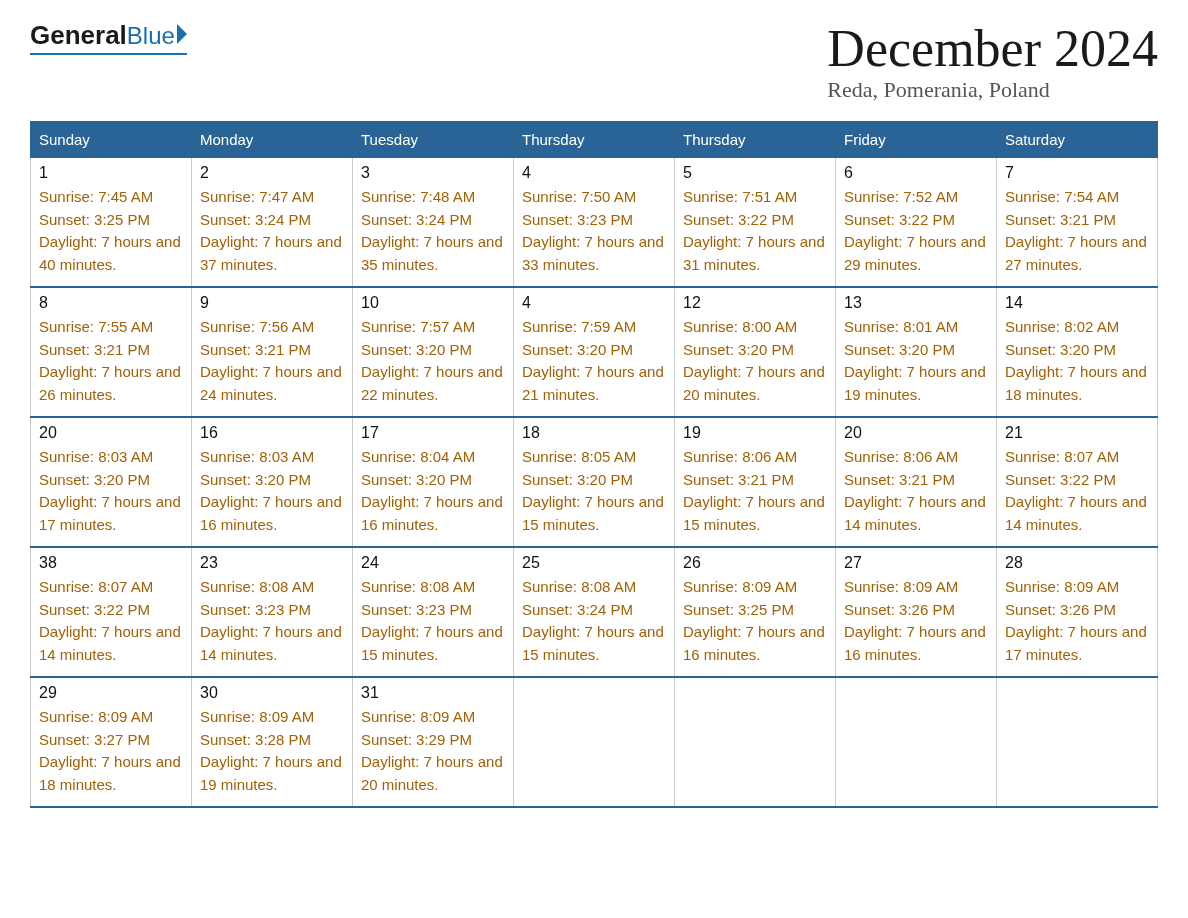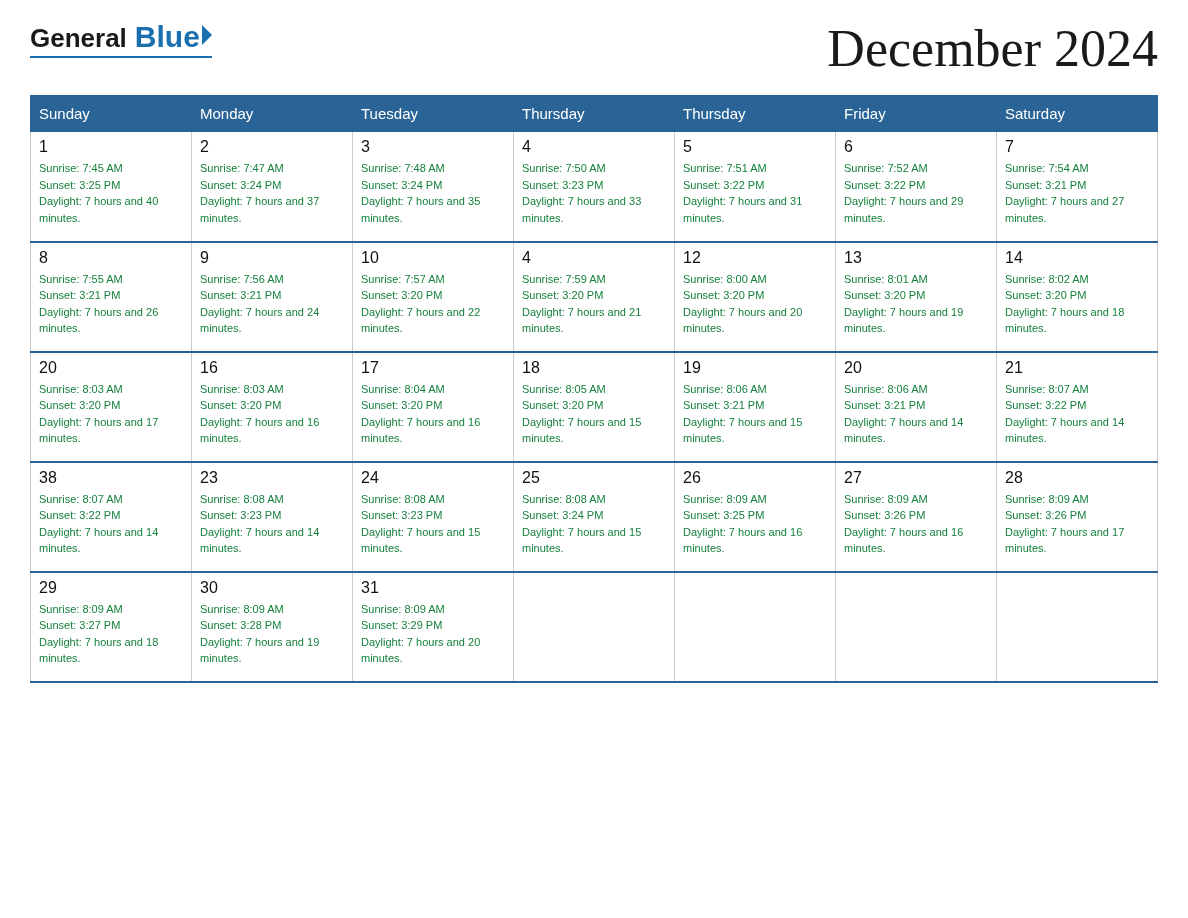--- a/index.html
+++ b/index.html
@@ -16,36 +16,35 @@
       align-items: flex-start;
       margin-bottom: 18px;
     }
     .logo {
       display: flex;
       flex-direction: column;
       align-items: flex-start;
     }
     .logo-text {
       display: flex;
-      align-items: flex-end;
-      gap: 8px;
+      gap: 0;
     }
     .logo-general {
       font-size: 26px;
       font-weight: bold;
       color: #1a1a1a;
       font-family: Arial, sans-serif;
     }
     .logo-blue-part {
       display: flex;
       align-items: center;
     }
     .logo-blue-text {
-      font-size: 30px;
-      font-weight: bold;
+      font-size: 24px;
+      font-weight: normal;
       color: #1a6faf;
       font-family: Arial, sans-serif;
     }
     .logo-arrow {
       width: 0;
       height: 0;
       border-left: 10px solid #1a6faf;
       border-top: 10px solid transparent;
       border-bottom: 10px solid transparent;
       margin-left: 2px;
@@ -105,22 +104,22 @@
       border-left: 1px solid #ccc;
     }
     .day-number {
       font-size: 16px;
       font-weight: normal;
       color: #111;
       margin-bottom: 4px;
       display: block;
     }
     .day-info {
-      font-size: 11px;
-      color: #15803d;
+      font-size: 15px;
+      color: #a16207;
       line-height: 1.5;
     }
     .empty-cell {
       background: #fff;
     }
   </style>
 </head>
 <body>
 
 <div class="header-area">
@@ -129,20 +128,21 @@
       <span class="logo-general">General</span>
       <div class="logo-blue-part">
         <span class="logo-blue-text">Blue</span>
         <div class="logo-arrow"></div>
       </div>
     </div>
     <div class="logo-underline"></div>
   </div>
   <div class="title-area">
     <div class="month-title">December 2024</div>
+    <div class="location-title">Reda, Pomerania, Poland</div>
   </div>
 </div>
 
 <table>
   <thead>
     <tr>
       <th>Sunday</th>
       <th>Monday</th>
       <th>Tuesday</th>
       <th>Thursday</th>

